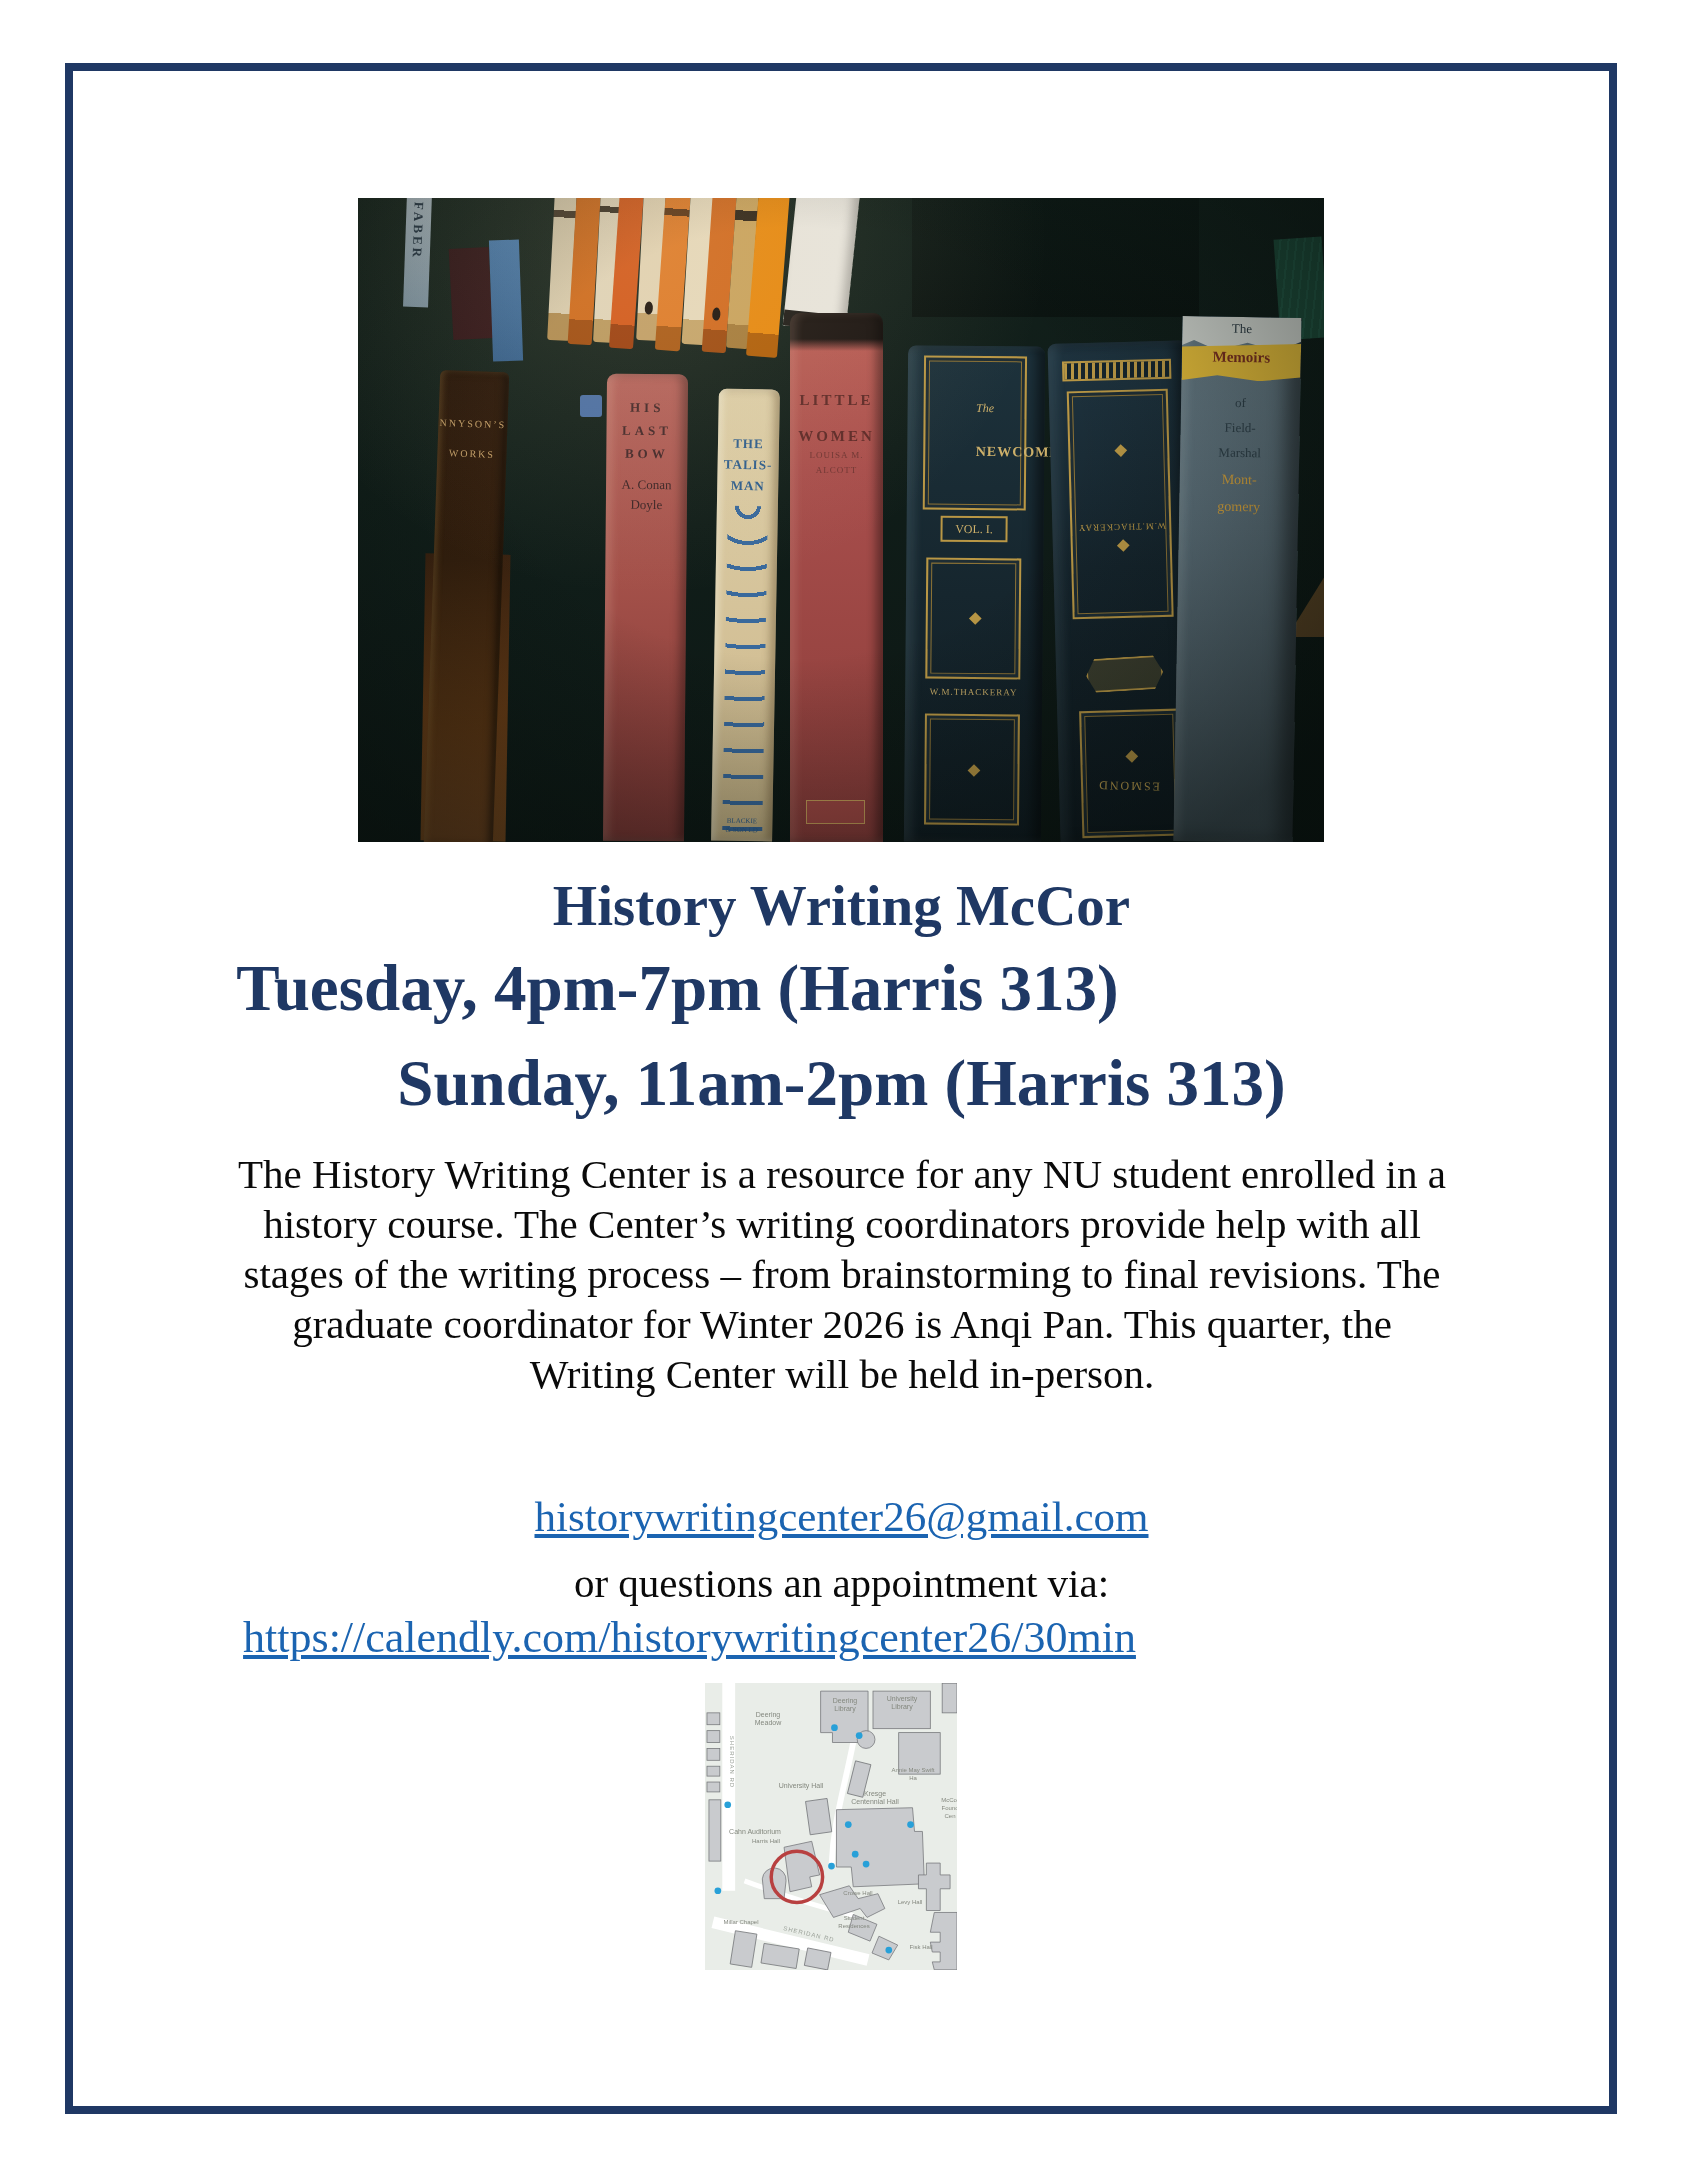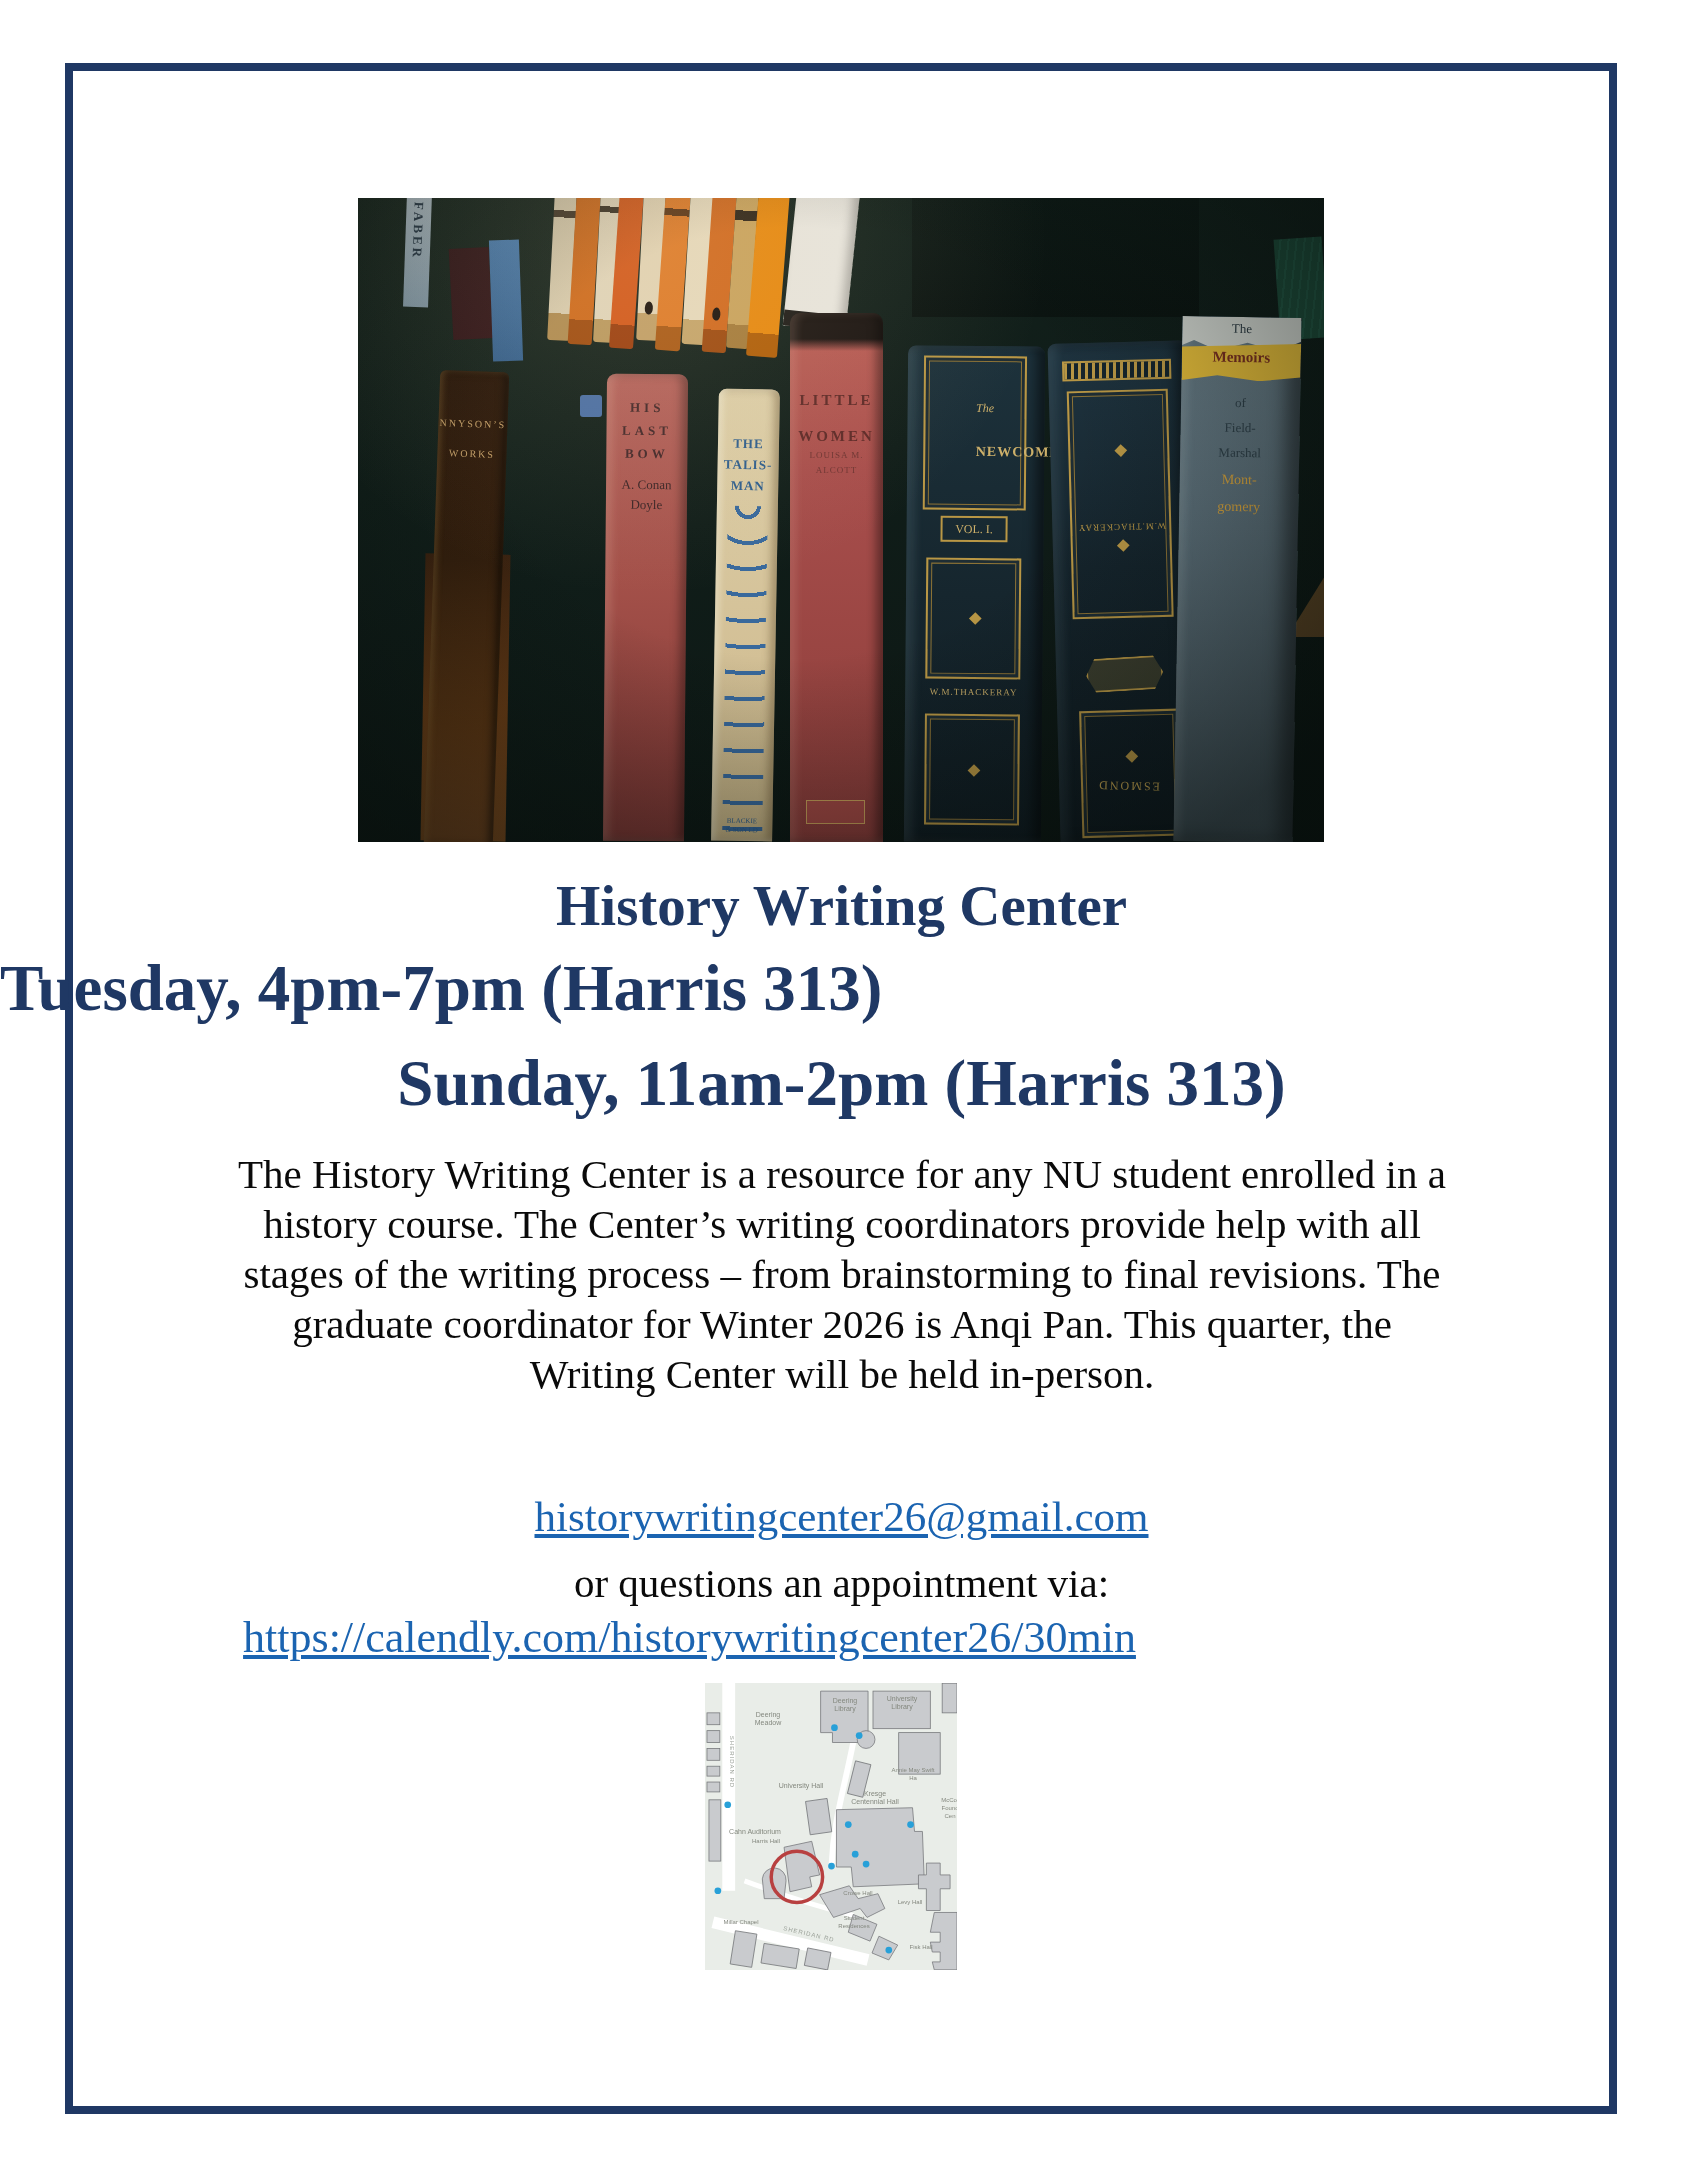--- a/index.html
+++ b/index.html
@@ -3,21 +3,21 @@
 <meta charset="utf-8">
 <style>
   html,body{margin:0;padding:0;background:#ffffff;}
   .page{position:relative;width:1683px;height:2178px;background:#ffffff;overflow:hidden;
         font-family:"Liberation Serif","DejaVu Serif",serif;}
   .frame{position:absolute;left:65px;top:63px;width:1552px;height:2051px;box-sizing:border-box;
          border:8px solid #1f3864;}
   
   .title{position:absolute;left:0;top:871px;width:1683px;text-align:center;
          font-size:57px;font-weight:bold;color:#1f3864;line-height:69px;}
-  .sched1{position:absolute;left:0;top:949px;width:1355px;
+  .sched1{position:absolute;left:0;top:949px;width:1355px;text-align:center;
           font-size:65px;font-weight:bold;color:#1f3864;line-height:79px;}
   .sched2{position:absolute;left:0;top:1044px;width:1683px;text-align:center;
           font-size:65px;font-weight:bold;color:#1f3864;line-height:79px;}
   .para{position:absolute;left:129px;top:1149px;width:1426px;text-align:center;
         font-size:41px;color:#0a0a0a;line-height:50px;white-space:pre-line;}
   .prompt1{position:absolute;left:0;top:1421px;width:1683px;text-align:center;
            font-size:41px;color:#0a0a0a;line-height:50px;}
   .link1{position:absolute;left:0;top:1489px;width:1683px;text-align:center;
          font-size:43px;line-height:55px;}
   .prompt2{position:absolute;left:0;top:1558px;width:1683px;text-align:center;
@@ -222,21 +222,21 @@
       <div class="spine-txt mid">of
 Field-
 Marshal</div>
       <div class="spine-txt low">Mont-
 gomery</div>
     </div>
 
     <div class="vignette"></div>
   </div>
 
-  <div class="title">History Writing Center</div>
+  <div class="title">History Writing McCor</div>
   <div class="sched1">Tuesday, 4pm-7pm (Harris 313)</div>
   <div class="sched2">Sunday, 11am-2pm (Harris 313)</div>
   <div class="para">The History Writing Center is a resource for any NU student enrolled in a
 history course. The Center’s writing coordinators provide help with all
 stages of the writing process – from brainstorming to final revisions. The
 graduate coordinator for Winter 2026 is Anqi Pan. This quarter, the
 Writing Center will be held in-person.</div>
   <div class="link1"><a class="lnk">historywritingcenter26@gmail.com</a></div>
   <div class="prompt2">or questions an appointment via:</div>
   <div class="link2"><a class="lnk">https://calendly.com/historywritingcenter26/30min</a></div>

